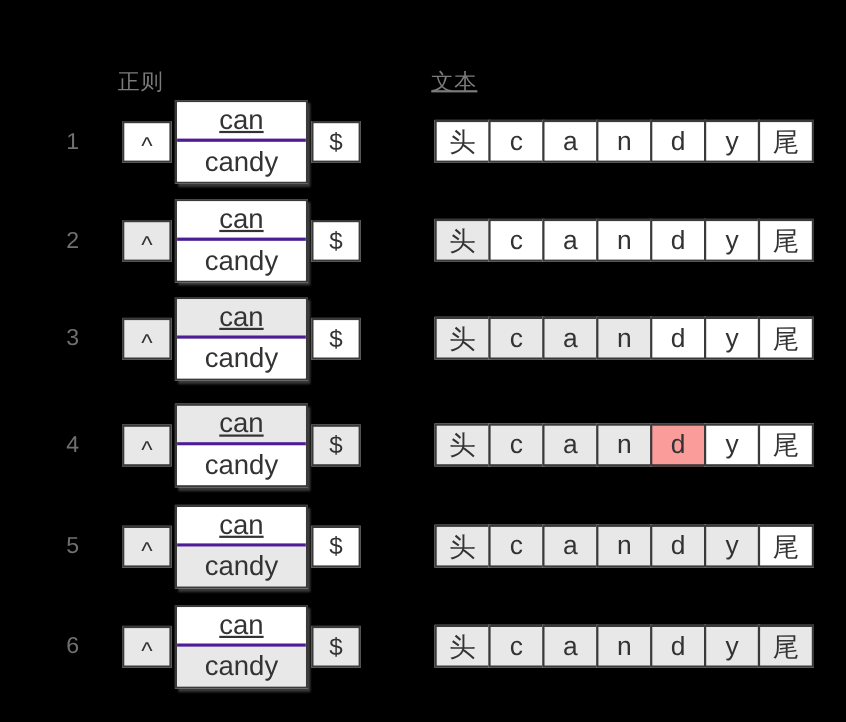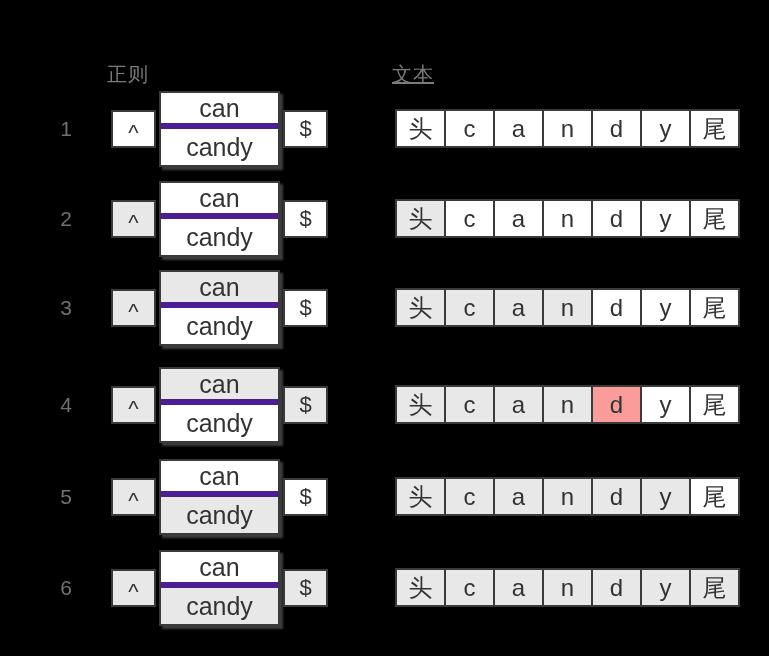--- a/index.html
+++ b/index.html
@@ -46,21 +46,21 @@
     position: absolute; left: 159px; top: 0; width: 121px; height: 76px;
     box-sizing: border-box;
     background: #ffffff; border: 2px solid #3a3a3a;
     box-shadow: 3px 3px 2px rgba(120,120,120,0.5);
   }
   .alt-half {
     box-sizing: border-box; width: 100%; height: 36px;
     display: flex; align-items: center; justify-content: center;
     font-size: 25px; color: #333333; background: #ffffff;
   }
-  .alt-top { border-bottom: 6px solid #4c1d95; }
+  .alt-top { border-bottom: 3px solid #4c1d95; text-decoration: underline; }
 
   .strip { position: absolute; left: 395px; top: 18px; display: flex; }
   .cell {
     box-sizing: border-box; width: 51px; height: 39px;
     margin-left: -2px;
     background: #ffffff; border: 2px solid #3a3a3a;
     display: flex; align-items: center; justify-content: center;
     font-size: 24px; color: #333333;
   }
   .cell:first-child { margin-left: 0; }

